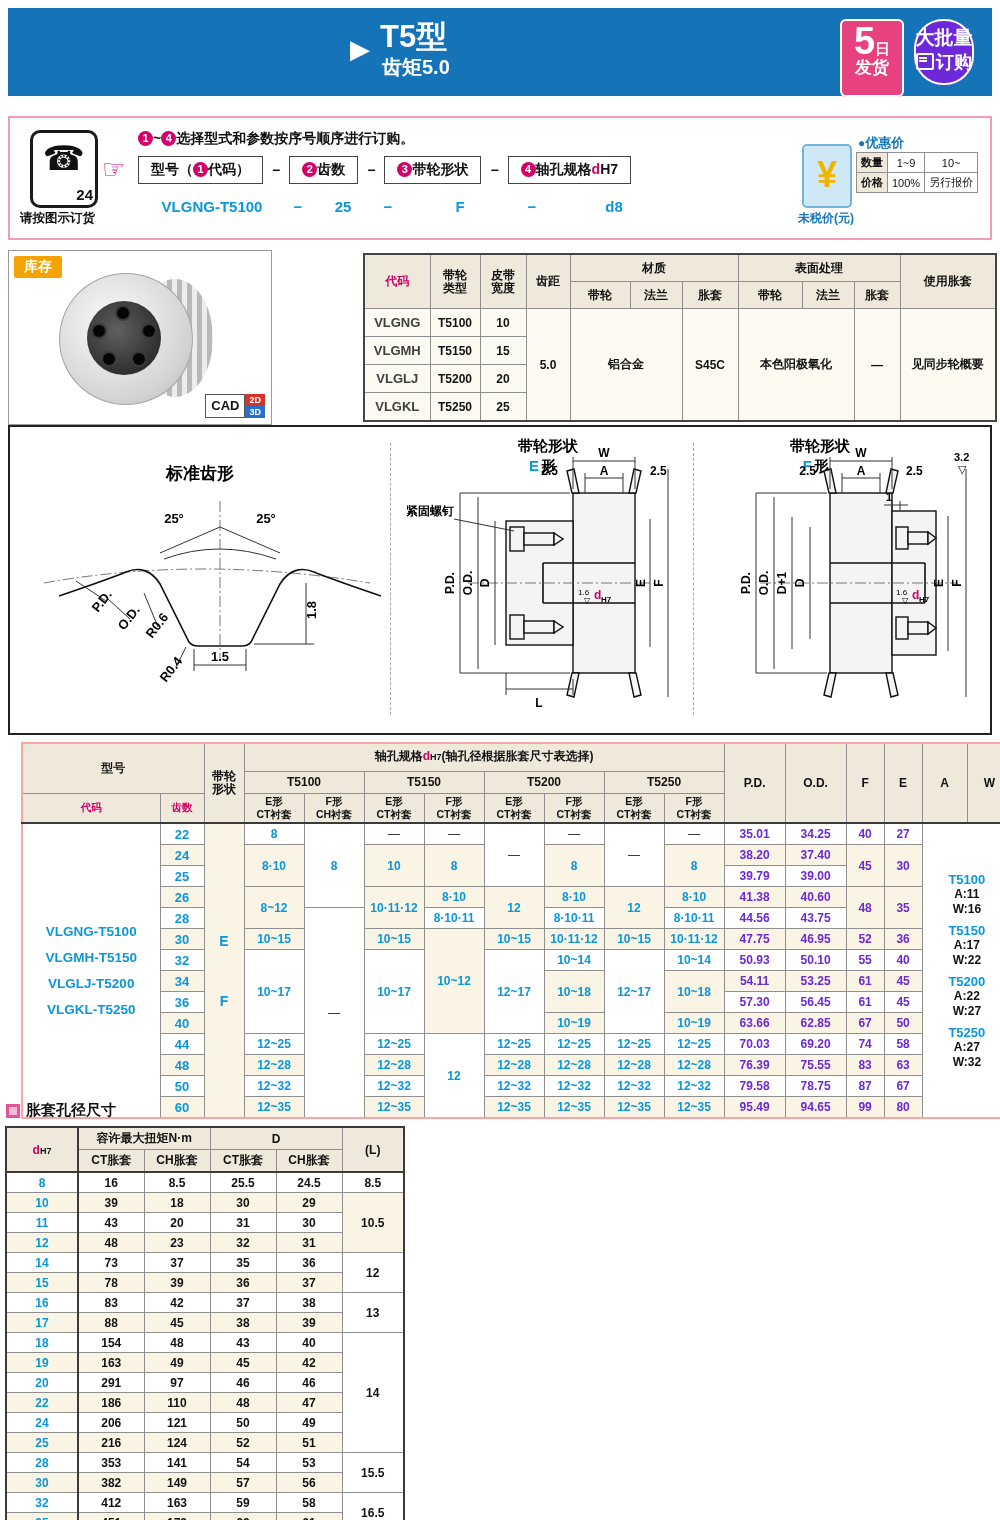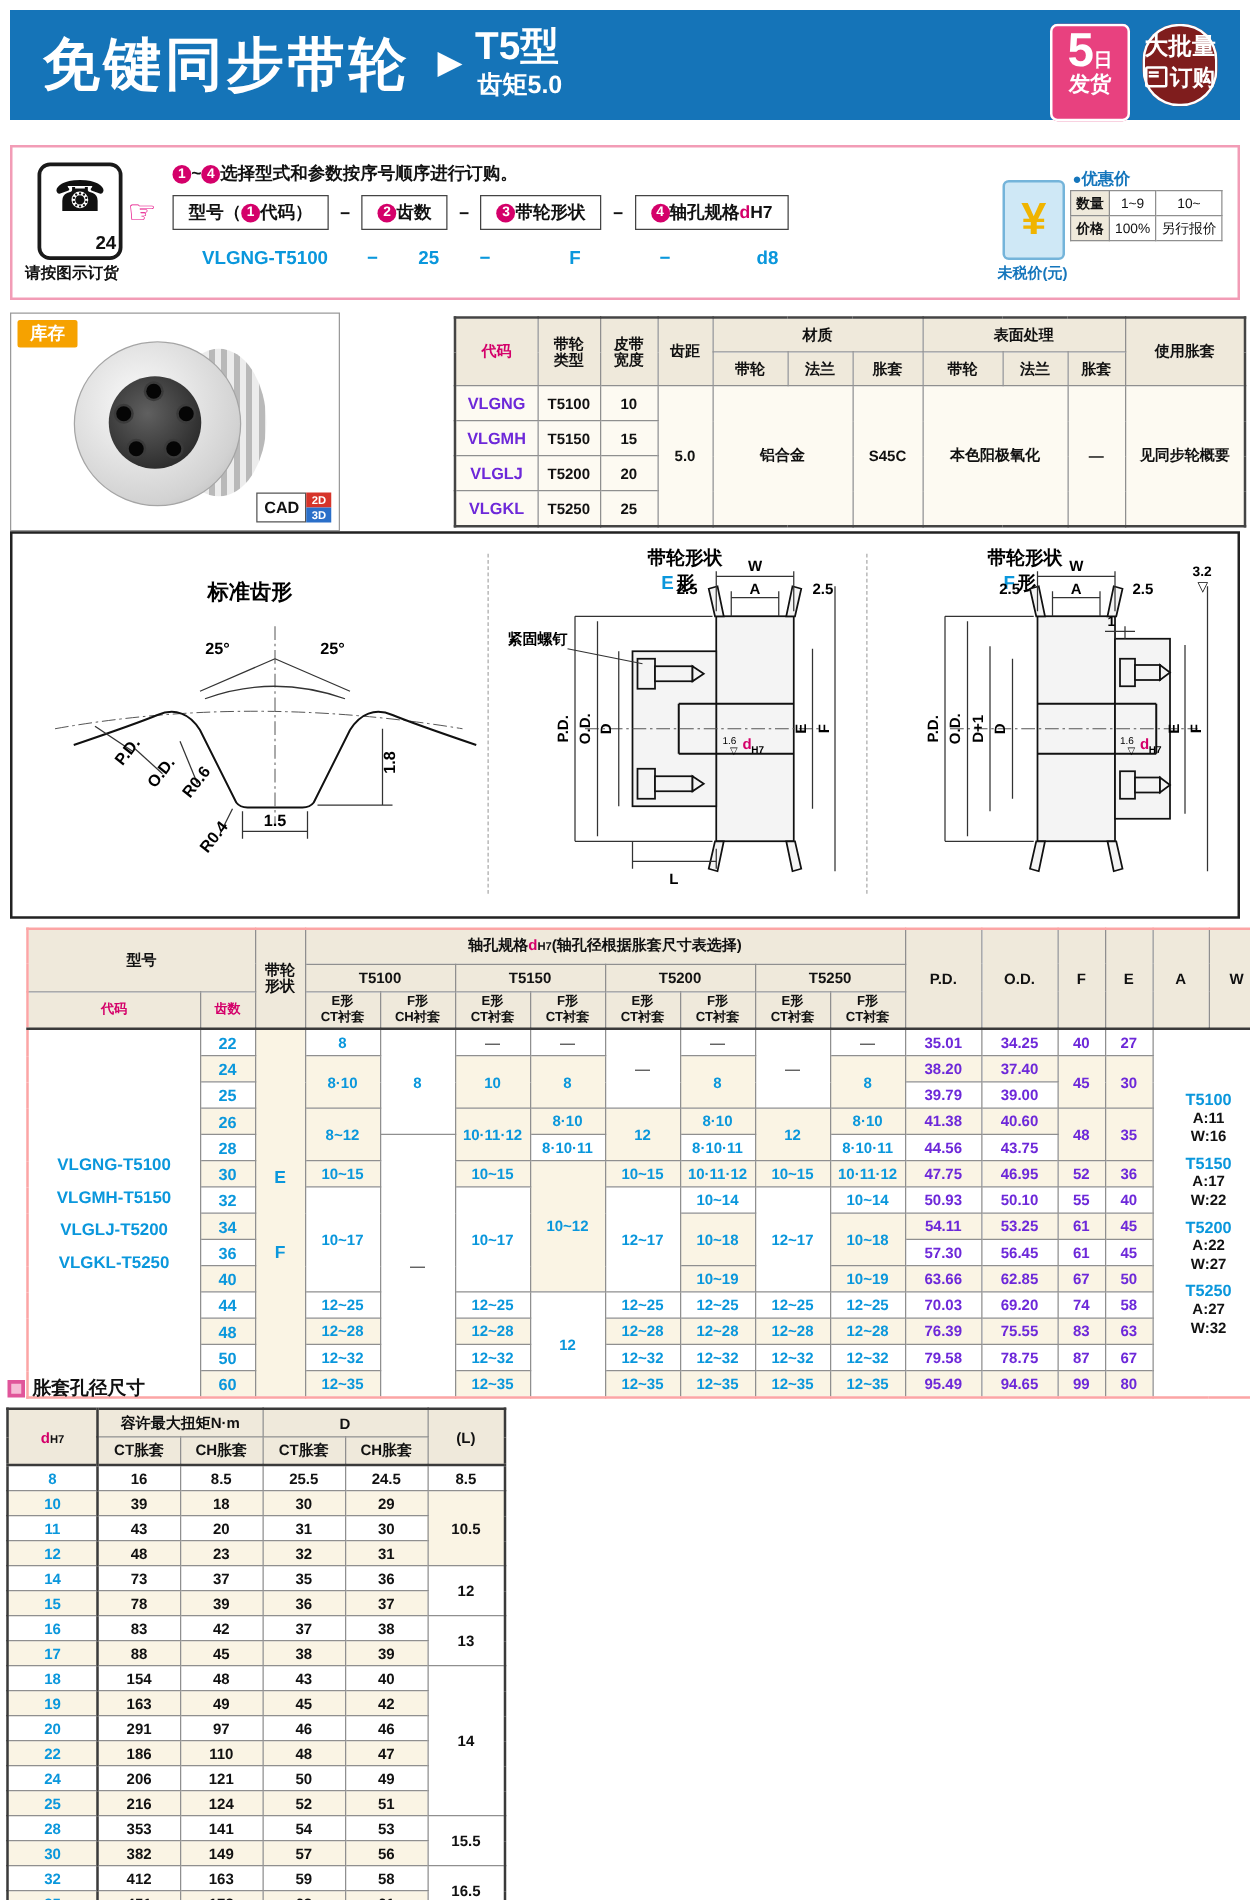--- a/index.html
+++ b/index.html
@@ -11,21 +11,21 @@
   .header-bar{left:8px;top:8px;width:984px;height:88px;background:#1574b8;}
   .hb-title{left:26px;top:13px;font-size:46px;font-weight:bold;color:#fff;letter-spacing:3px;}
   .hb-arrow{left:342px;top:26px;color:#fff;font-size:26px;}
   .hb-type{left:372px;top:8px;font-size:31px;font-weight:bold;color:#fff;}
   .hb-pitch{left:374px;top:46px;font-size:20px;font-weight:bold;color:#fff;}
   .badge{border-radius:6px;color:#fff;text-align:center;box-shadow:0 0 0 2px #fff inset;}
   .badge-ship{left:832px;top:11px;width:64px;height:78px;background:#e8417f;}
   .badge-ship .b1{font-size:38px;font-weight:bold;line-height:36px;display:inline-block;margin-top:4px;}
   .badge-ship .b2{font-size:15px;font-weight:bold;}
   .badge-ship .b3{font-size:17px;font-weight:bold;line-height:18px;}
-  .badge-bulk{left:906px;top:11px;width:60px;height:66px;background:#7f1d1d;border-radius:29px;}
+  .badge-bulk{left:906px;top:11px;width:60px;height:66px;background:#6d28d9;border-radius:29px;}
   .badge-bulk .b1{font-size:19px;font-weight:bold;line-height:24px;margin-top:7px;}
   .badge-bulk .b2{font-size:18px;font-weight:bold;line-height:24px;}
   .bulk-ic{display:inline-block;width:14px;height:13px;border:2px solid #fff;border-radius:2px;
            vertical-align:-2px;margin-right:2px;position:relative;}
   .bulk-ic:before{content:"";position:absolute;left:1px;top:2px;width:8px;height:1.5px;background:#fff;box-shadow:0 3px 0 #fff;}
 
   
   .order-box{left:8px;top:116px;width:980px;height:120px;border:2px solid #f29cb6;background:#fff;}
   .phone-box{left:20px;top:12px;width:62px;height:72px;border:3px solid #1a1a1a;border-radius:10px;text-align:center;}
   .phone-glyph{font-size:34px;line-height:50px;}
@@ -65,21 +65,21 @@
   .cad-badge{right:6px;bottom:6px;display:flex;align-items:stretch;}
   .cad-txt{border:1px solid #555;background:#fff;font-size:13px;font-weight:bold;padding:3px 5px;}
   .cad-2d{background:#d6342a;color:#fff;font-size:9px;font-weight:bold;padding:1px 4px;}
   .cad-3d{background:#2a6fc9;color:#fff;font-size:9px;font-weight:bold;padding:1px 4px;}
 
   
   .mat-table{left:363px;top:253px;border-collapse:collapse;table-layout:fixed;font-size:12px;}
   .mat-table th,.mat-table td{border:1px solid #8f8f8f;text-align:center;padding:0;overflow:hidden;}
   .mat-table th{background:#efe9db;font-weight:bold;height:26px;line-height:13px;}
   .mat-table td{height:27px;background:#fdfaf2;font-weight:bold;}
-  .mat-table .code{color:#6d28d9;font-size:13px;}
+  .mat-table .code{color:#404040;font-size:13px;}
   .mat-table{border:2px solid #444;}
   .mth-code{color:#d4006a;}
 
   
   .draw-box{left:8px;top:425px;width:980px;height:306px;border:2px solid #222;background:#fff;}
   .dsep{border-left:1px dashed #aaa;width:0;height:272px;top:16px;}
   svg text{font-family:"Liberation Sans","DejaVu Sans",sans-serif;}
   .dim{stroke:#333;stroke-width:1;fill:none;}
   .thick{stroke:#111;stroke-width:1.6;fill:none;}
   .cline{stroke:#555;stroke-width:0.8;stroke-dasharray:11 3 2 3;fill:none;}
@@ -118,21 +118,20 @@
   .sleeve-table td{height:19px;font-size:12px;font-weight:bold;}
   .sleeve-table tr.alt td{background:#faf4e4;}
   .sleeve-table td.dcol{color:#0a97dc;border-right:2px solid #3a3a3a;}
   .sleeve-table th.dcol{border-right:2px solid #3a3a3a;}
   .sleeve-table tr.grp td{border-top:1.5px solid #555;}
 </style>
 </head>
 <body>
 
 <div class="abs header-bar">
-  <div class="abs hb-title">免键同步带轮</div>
   <div class="abs hb-arrow">▶</div>
   <div class="abs hb-type">T5型</div>
   <div class="abs hb-pitch">齿矩5.0</div>
   <div class="abs badge badge-ship">
     <span class="b1">5</span><span class="b2">日</span>
     <div class="b3">发货</div>
   </div>
   <div class="abs badge badge-bulk">
     <div class="b1">大批量</div>
     <div class="b2"><span class="bulk-ic"></span><span>订购</span></div>

